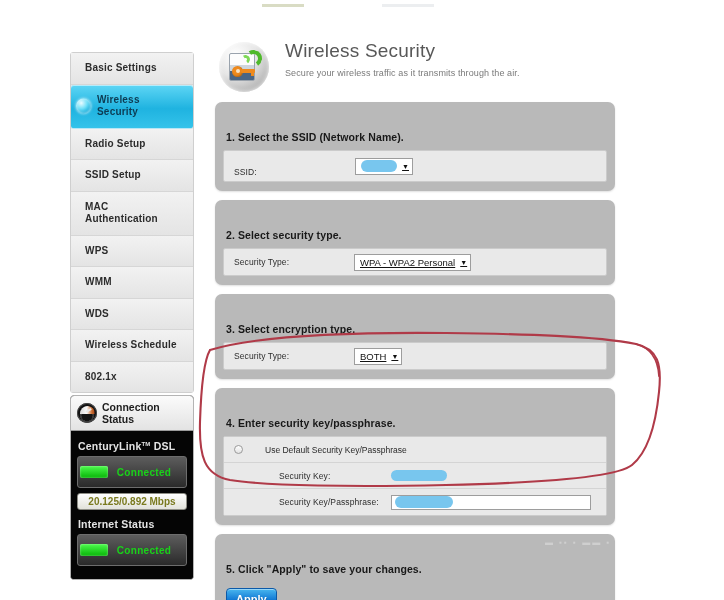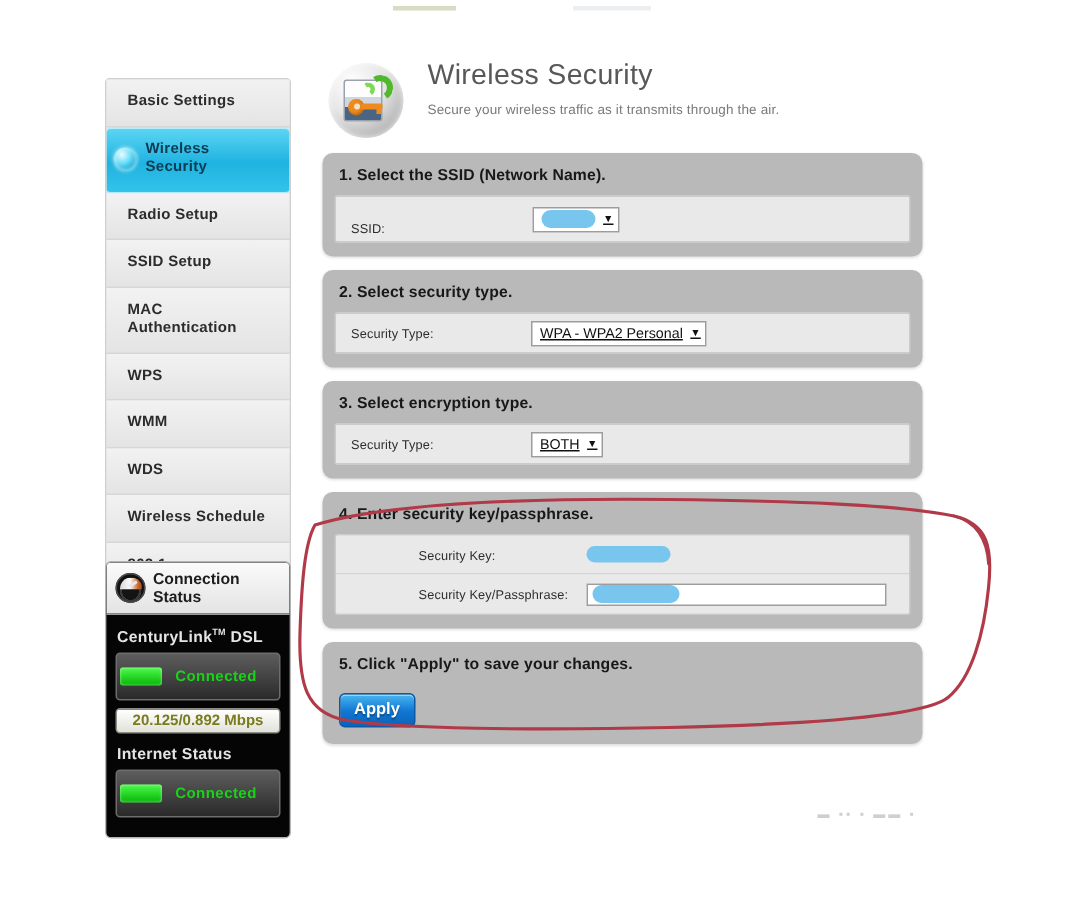--- a/index.html
+++ b/index.html
@@ -47,21 +47,21 @@
   }
   .nav-orb {
     position:absolute; left:5px; top:50%; transform:translateY(-50%);
     width:15px; height:15px; border-radius:50%;
     background:radial-gradient(circle at 35% 30%, #eafbff 0%, #6fe0f8 40%, #0ea8d8 75%, #9fe9fb 100%);
     box-shadow:0 0 3px rgba(255,255,255,.9), inset 0 0 3px rgba(255,255,255,.8);
   }
 
   
   #conn-status {
-    position:absolute; left:70px; top:374px;
+    position:absolute; left:70px; top:395px;
     width:124px;
     border:1px solid #b4b4b4;
     border-radius:4px;
     overflow:hidden;
     background:#000;
   }
   .cs-head {
     display:flex; align-items:center; gap:5px;
     background:linear-gradient(#fbfbfb,#e3e3e3);
     padding:5px 5px 5px 6px;
@@ -185,21 +185,21 @@
 
   .panel {
     background:#b9b9b9;
     border-radius:7px;
     padding:7px 8px 9px;
     margin-bottom:9px;
     box-shadow:0 1px 2px rgba(0,0,0,.13);
   }
   .panel-title {
     font-size:10.5px; font-weight:bold; color:#181818;
-    padding:2px 2px 7px 3px; letter-spacing:.1px;
+    padding:2px 2px 7px 3px; letter-spacing:.1px;margin-top:20px;
   }
   .panel-inner {
     background:#e7e7e7;
     border:1px solid #cbcbcb;
     border-radius:2px;
     overflow:hidden;
   }
   .row {
     display:flex; align-items:center;
     min-height:26px;
@@ -392,20 +392,24 @@
           <span>BOTH</span>
           <span class="caret">▼</span>
         </span>
       </div>
     </div>
   </section>
 
   <section class="panel">
     <div class="panel-title">4. Enter security key/passphrase.</div>
     <div class="panel-inner">
+      <div class="row radio-row">
+        <span class="radio"></span>
+        <span class="radio-label">Use Default Security Key/Passphrase</span>
+      </div>
       <div class="row">
         <span class="lbl" style="width:45px"></span>
         <span class="lbl" style="width:112px">Security Key:</span>
         <span class="redact key"></span>
       </div>
       <div class="row">
         <span class="lbl" style="width:45px"></span>
         <span class="lbl" style="width:112px">Security Key/Passphrase:</span>
         <span class="textinput">
           <span class="redact pass"></span>

